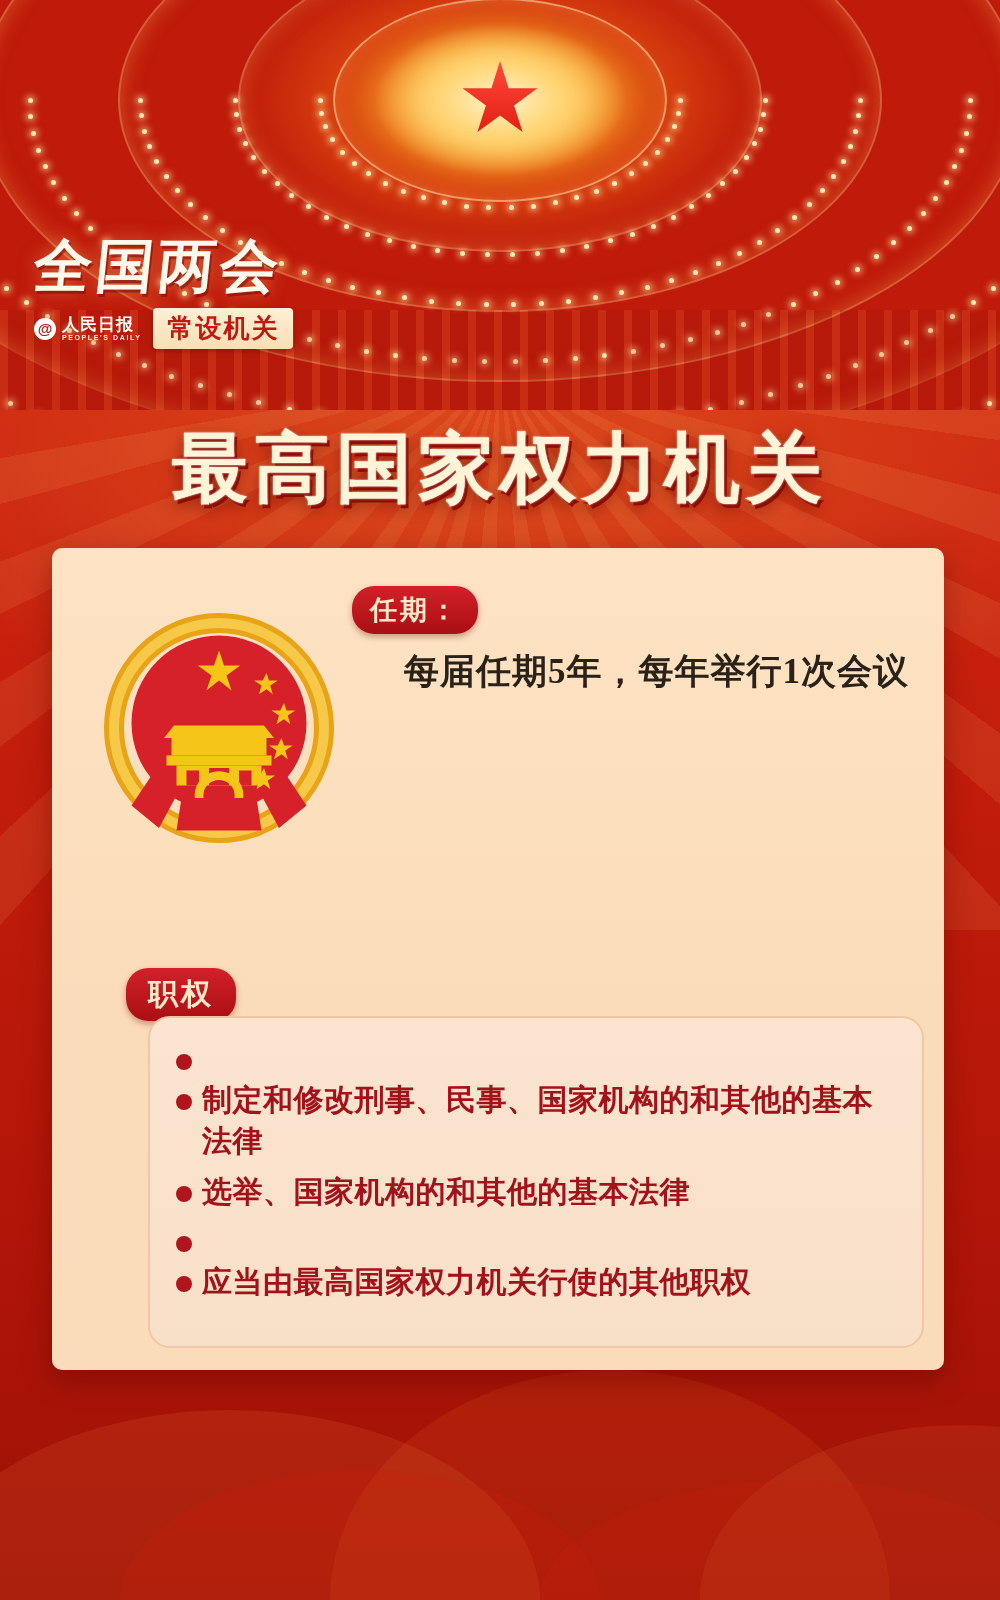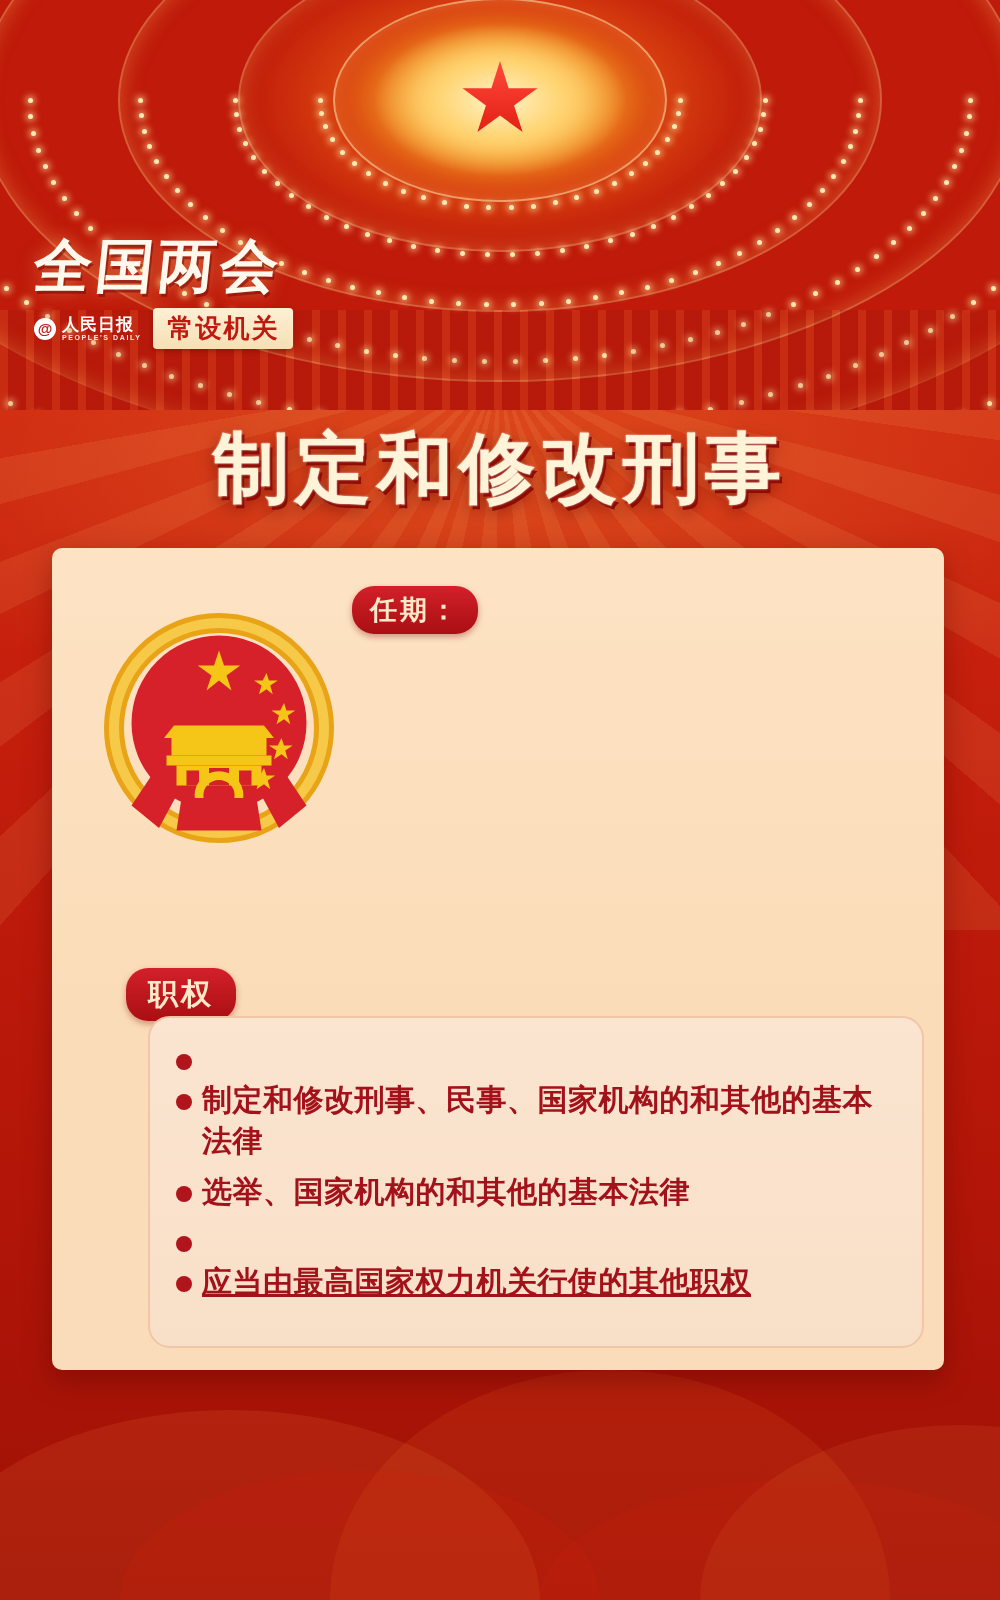--- a/index.html
+++ b/index.html
@@ -160,21 +160,21 @@
     background:linear-gradient(180deg,#fbe5d0,#f8dfc8);
     border:2px solid #f0c6a6;border-radius:22px;
     padding:22px 26px 26px 26px;
   }
   .duty{
     display:flex;align-items:flex-start;gap:10px;
     font-family:"Liberation Serif","DejaVu Serif",serif;
     font-size:30px;font-weight:bold;color:#a3121a;
     line-height:1.36;margin-bottom:10px;letter-spacing:.5px;
   }
-  .duty:last-child{margin-bottom:17px;text-decoration:underline;}
+  .duty:last-child{margin-bottom:17px;}
   .bullet{
     flex:0 0 auto;width:16px;height:16px;border-radius:50%;
     background:#b0141c;margin-top:14px;
   }
 </style>
 </head>
 <body>
 
 <div class="ceiling">
   <div class="ring r5"></div>
@@ -401,21 +401,21 @@
   <div class="body-rays"></div>
   <div class="mountains">
     <div class="mt a"></div>
       <div class="mt b"></div>
       <div class="mt c"></div>
     <div class="mt d"></div>
       <div class="mt e"></div>
   </div>
 </div>
 
-<div class="headline">制定和修改刑事</div>
+<div class="headline">最高国家权力机关</div>
 
 <div class="card">
 
   <div class="emblem">
     <svg viewBox="0 0 200 200" aria-hidden="true">
 
       <circle cx="100" cy="96" r="84" fill="none" stroke="#e8a317" stroke-width="16"></circle>
       <circle cx="100" cy="96" r="84" fill="none" stroke="#f7c948" stroke-width="8"></circle>
 
       <circle cx="100" cy="92" r="70" fill="#d6202a"></circle>
@@ -443,20 +443,21 @@
       <path d="M46 134 L66 150 L52 176 L30 158 Z" fill="#d6202a"></path>
       <path d="M154 134 L134 150 L148 176 L170 158 Z" fill="#d6202a"></path>
       <path d="M70 152 L130 152 L134 178 L66 178 Z" fill="#d6202a"></path>
     </svg>
   </div>
 
   <div class="info">
 
 
     <div class="tag small">任期：</div>
+    <div class="val indent">每届任期5年，每年举行1次会议</div>
   </div>
 
   <div class="duties-tag tag">职权</div>
 
   <div class="duties-box">
     <div class="duty">
       <span class="bullet"></span>
     </div>
     <div class="duty">
       <span class="bullet"></span>

